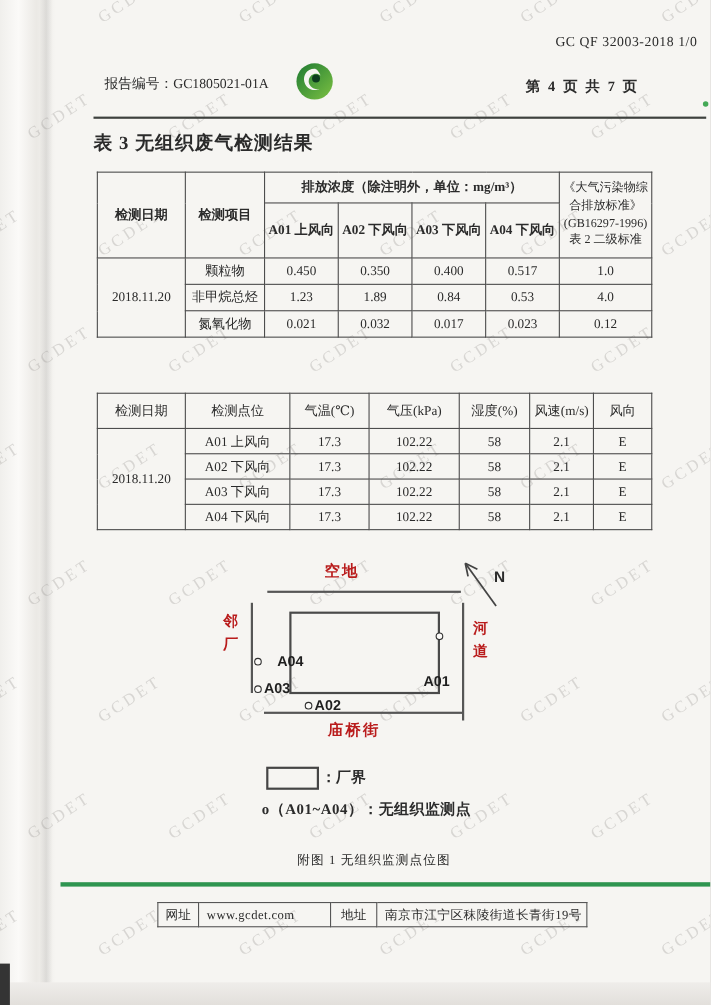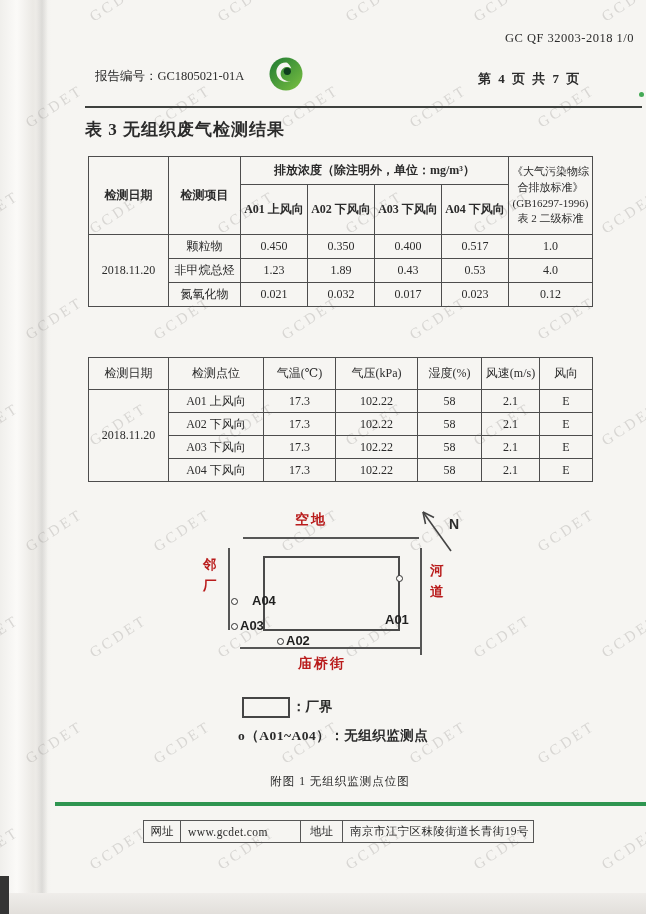--- a/index.html
+++ b/index.html
@@ -182,21 +182,21 @@
         <td>0.450</td>
         <td>0.350</td>
         <td>0.400</td>
         <td>0.517</td>
         <td>1.0</td>
       </tr>
       <tr class="r-body">
         <td>非甲烷总烃</td>
         <td>1.23</td>
         <td>1.89</td>
-        <td>0.43</td>
+        <td>0.84</td>
         <td>0.53</td>
         <td>4.0</td>
       </tr>
       <tr class="r-body">
         <td>氮氧化物</td>
         <td>0.021</td>
         <td>0.032</td>
         <td>0.017</td>
         <td>0.023</td>
         <td>0.12</td>

